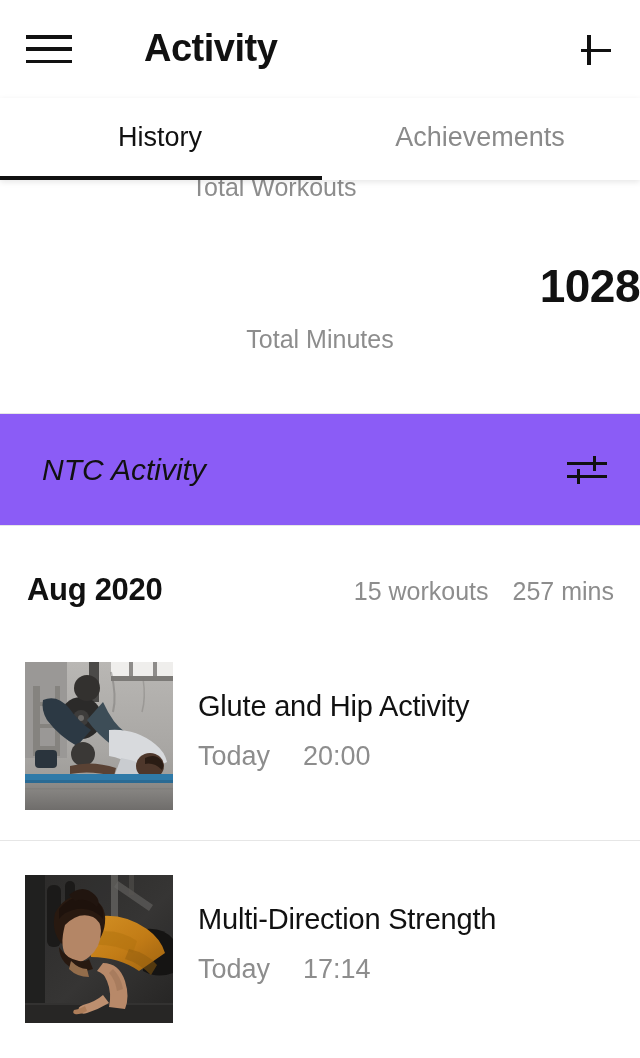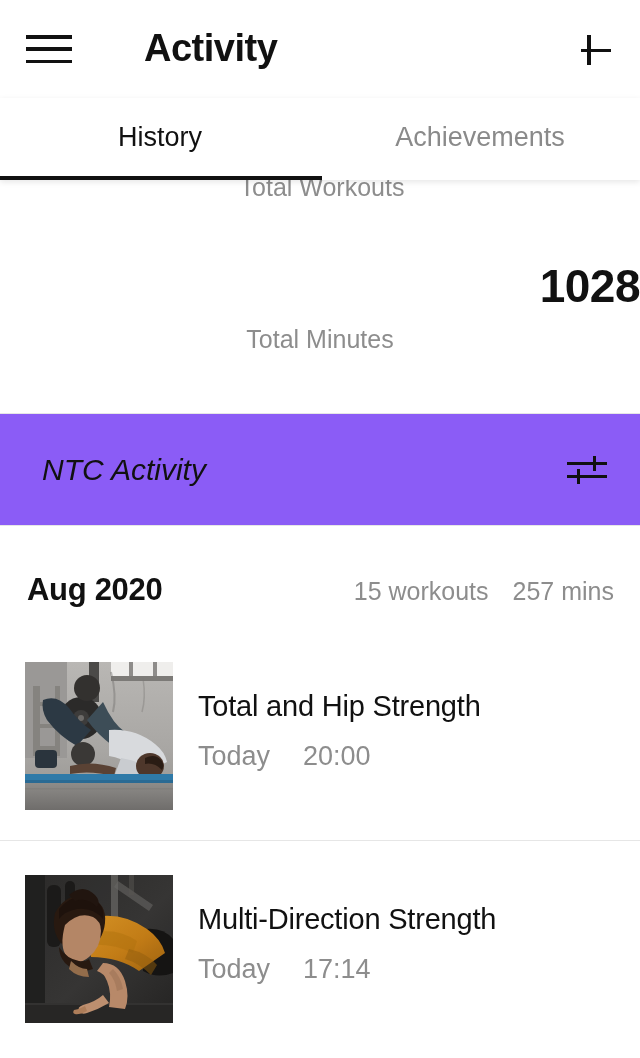--- a/index.html
+++ b/index.html
@@ -79,21 +79,20 @@
   .stats {
     position: absolute; top: 170px; left: 0;
     width: 640px; height: 243px;
     background: #fff;
     z-index: 5;
   }
   .stat-label-clipped {
     position: absolute; left: 0; top: 0; width: 548px;
     text-align: center; font-size: 25px; color: #8d8d8d;
     line-height: 34px;
-    margin-left: 48px;
   }
   .stat-big {
     position: absolute; left: 0; top: 88px; width: 640px;
     text-align: right; font-size: 46px; font-weight: bold;
     color: #111; letter-spacing: -0.5px; line-height: 56px;
   }
   .stat-sub {
     position: absolute; left: 0; top: 152px; width: 640px;
     text-align: center; font-size: 25px; color: #8d8d8d;
     line-height: 34px;
@@ -265,21 +264,21 @@
         <path d="M120 96 q10 -5 16 2 q4 5 1 10 q-8 -8 -17 -6 z" fill="#2a1c14"></path>
         <path d="M45 104 q22 -6 46 2 l-2 8 q-24 -6 -44 -2 z" fill="#5a4234"></path>
         <rect x="0" y="112" width="148" height="9" fill="#2f7aa8"></rect>
         <rect x="0" y="118" width="148" height="4" fill="#2a6a93"></rect>
         <rect x="0" y="121" width="148" height="27" fill="url(#floor1)"></rect>
         <rect x="0" y="126" width="148" height="1.5" fill="#7b7976" opacity="0.5"></rect>
         <path d="M86 10 q6 24 2 40" stroke="#7a7875" stroke-width="2" fill="none" opacity="0.5"></path>
         <path d="M118 16 q3 20 -1 34" stroke="#7a7875" stroke-width="1.5" fill="none" opacity="0.4"></path>
       </svg>
     </div>
-    <div class="w-title">Total and Hip Strength</div>
+    <div class="w-title">Glute and Hip Activity</div>
     <div class="w-meta">
       <span>Today</span>
       <span>20:00</span>
     </div>
   </div>
 
   <div class="divider d3"></div>
 
   <div class="workout w2">
     <div class="thumb">

